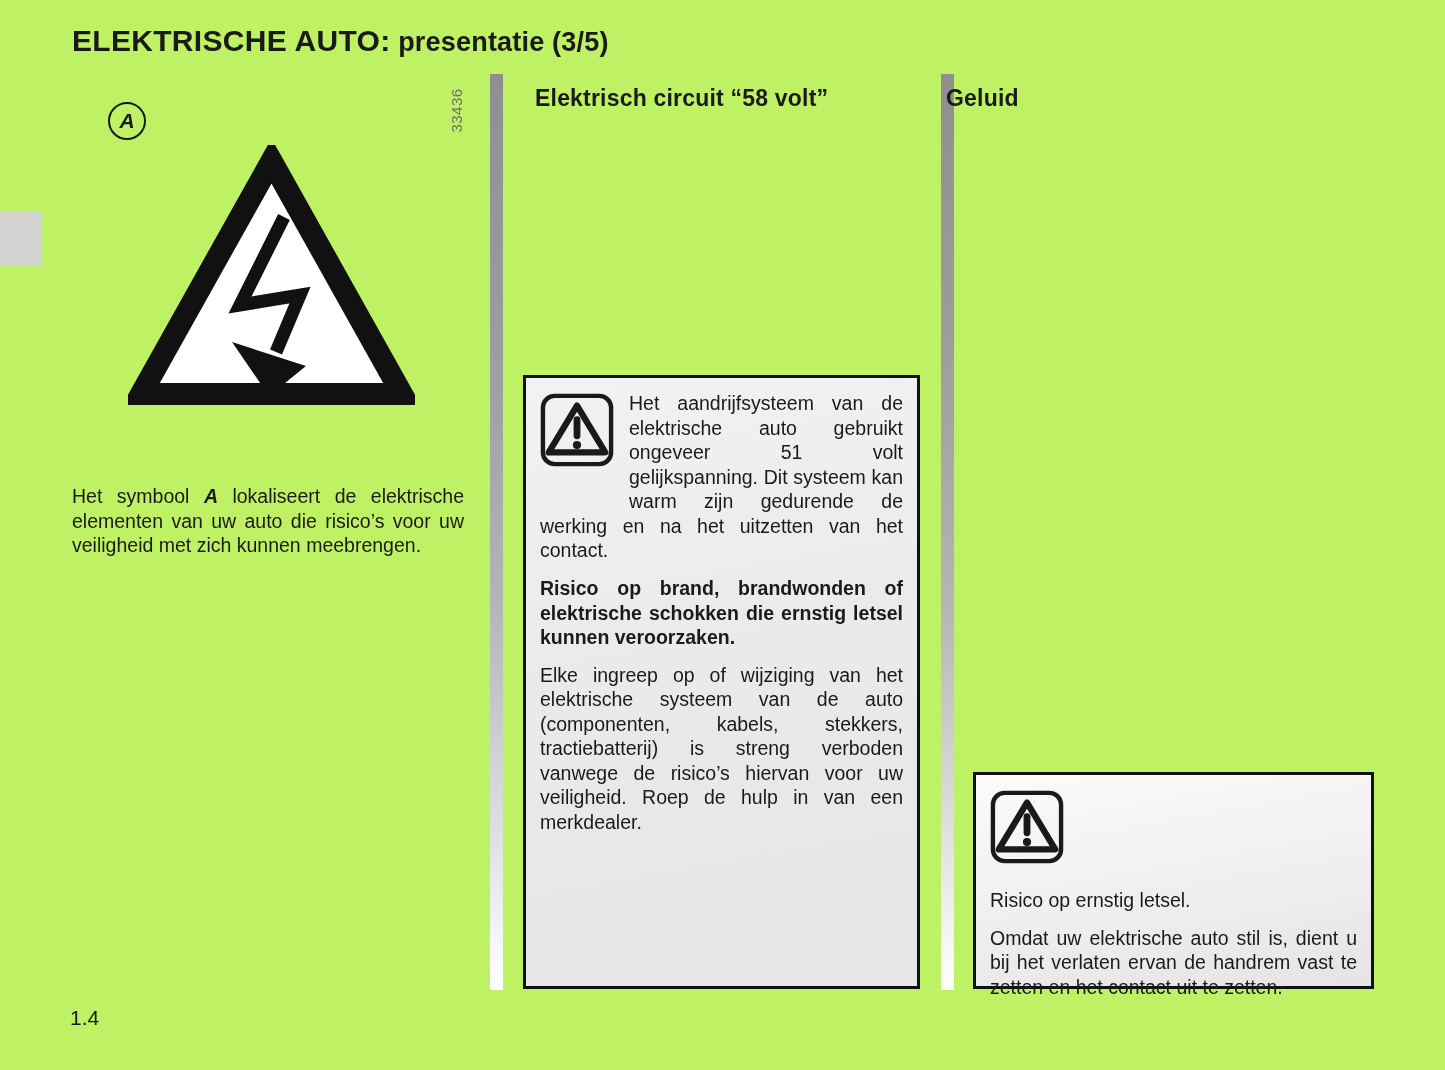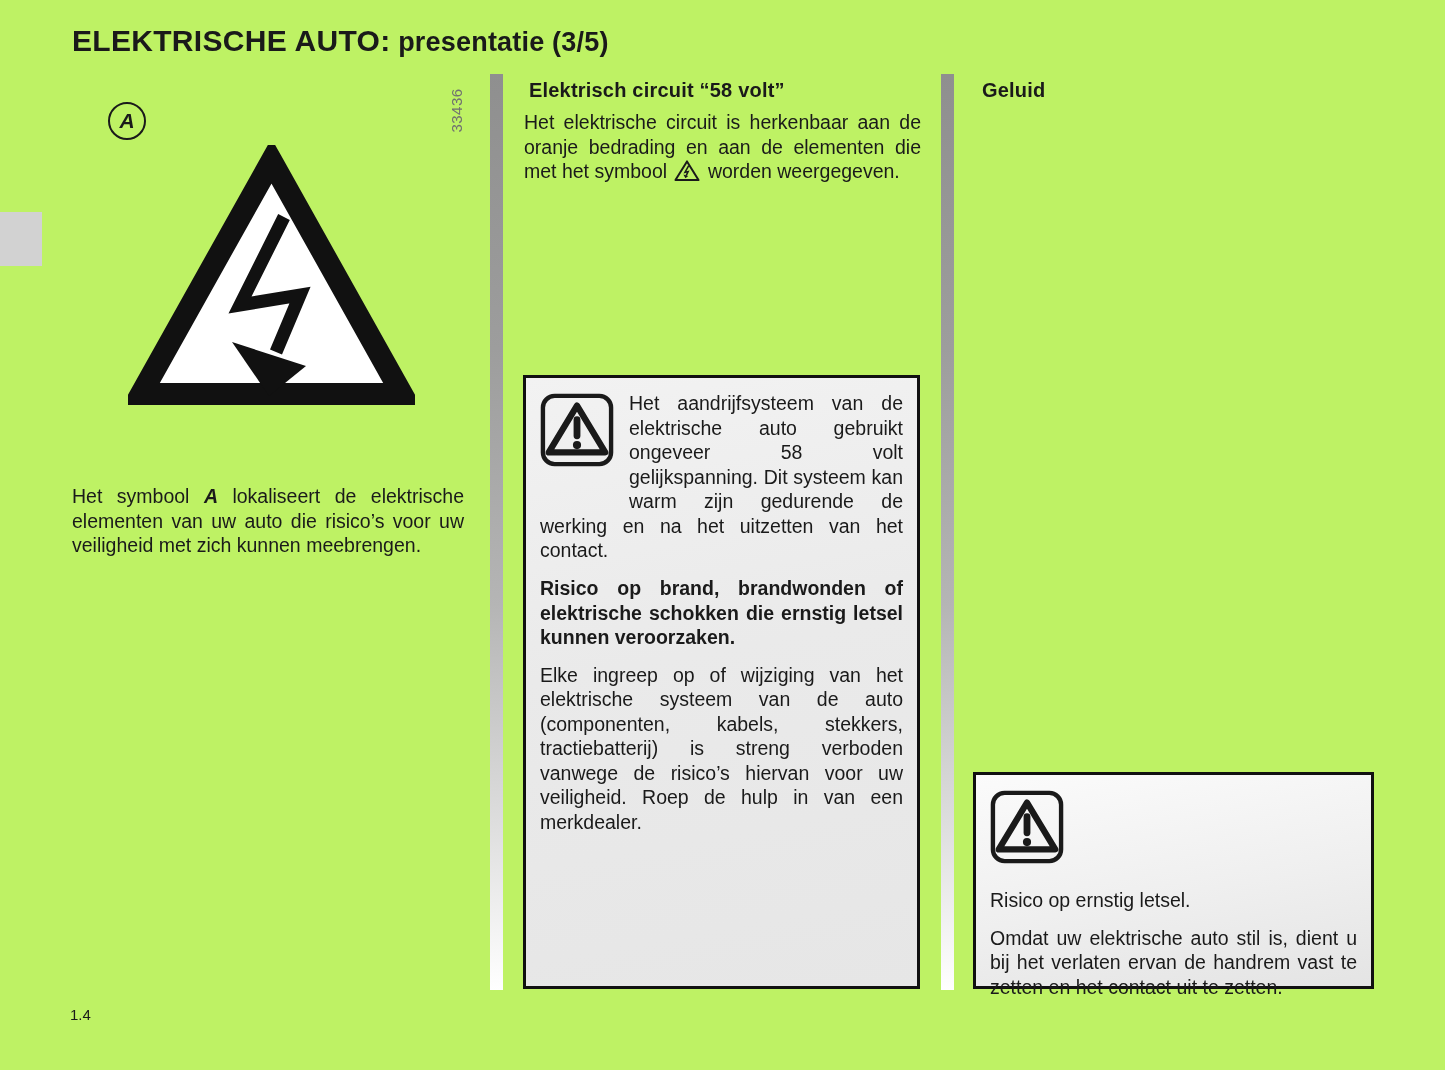--- a/index.html
+++ b/index.html
@@ -24,40 +24,40 @@
   .fig-ref span{
     transform:rotate(-90deg);font-size:15px;color:#707070;letter-spacing:0.5px;white-space:nowrap;
   }
   .body-text{font-size:19.5px;line-height:1.26;text-align:justify;margin:0;}
   .left-caption{position:absolute;left:72px;top:484px;width:392px;}
   .left-caption .sym{font-weight:bold;font-style:italic;}
   .vbar{position:absolute;top:74px;width:13px;height:916px;
     background:linear-gradient(180deg,#8f8f8f 0%,#9d9d9d 30%,#b5b5b5 58%,#dedede 82%,#ffffff 100%);}
   .vbar-left{left:490px;}
   .vbar-right{left:941px;}
-  .col-heading{position:absolute;margin:5px;font-size:20px;font-weight:bold;letter-spacing:0.2px;}
+  .col-heading{position:absolute;margin:11px;font-size:23px;font-weight:bold;letter-spacing:0.2px;}
   .mid-heading{left:524px;top:74px;}
-  .right-heading{left:977px;top:74px;}
+  .right-heading{left:935px;top:74px;}
   .mid-intro{position:absolute;left:524px;top:110px;width:397px;}
   .inline-sym{display:inline-block;vertical-align:-4px;margin:0 2px;}
   .right-paras{position:absolute;left:977px;top:110px;width:399px;}
   .right-paras p{margin:0 0 13px 0;}
   .warn-box{
     position:absolute;box-sizing:border-box;border:3px solid #111111;
     background:linear-gradient(170deg,#f2f2f2 0%,#eaeaea 45%,#e6e6e6 100%);
     padding:13px 14px;
   }
   .mid-box{left:523px;top:375px;width:397px;height:614px;}
   .right-box{left:973px;top:772px;width:401px;height:217px;
     background:linear-gradient(170deg,#fbfbfb 0%,#efefef 55%,#e4e4e4 100%);}
   .warn-icon-wrap{float:left;width:74px;height:74px;margin:2px 15px 24px 0;}
   .warn-box p{margin:0 0 13px 0;}
   .warn-box .bold-note{font-weight:bold;}
   .risk-line{clear:left;text-align:left;}
-  .page-num{position:absolute;left:70px;top:1006px;margin:0;font-size:15px;}
+  .page-num{position:absolute;left:70px;top:1006px;margin:0;font-size:21px;}
 </style>
 </head>
 <body>
 
 <div class="page">
 
   <h1 class="title"><span class="t-main">ELEKTRISCHE AUTO:</span><span class="t-sub"> presentatie (3/5)</span></h1>
 
   <div class="edge-tab"></div>
 
@@ -75,38 +75,31 @@
     <span>33436</span>
   </div>
 
   <p class="body-text left-caption"><span>Het symbool </span><span class="sym">A</span><span> lokaliseert de elektrische elementen van uw auto die risico’s voor uw veiligheid met zich kunnen meebrengen.</span></p>
 
   <div class="vbar vbar-left"></div>
   <div class="vbar vbar-right"></div>
 
   <h2 class="col-heading mid-heading">Elektrisch circuit “58 volt”</h2>
 
-  <p class="body-text mid-intro"><span>Het elektrische circuit is herkenbaar aan de oranje bedrading en aan de elementen die met het symbool</span>
-    <span class="inline-sym"><svg width="26" height="23" viewBox="0 0 30 26">
-      <path d="M15 2.5 L28.3 24 L1.7 24 Z" fill="none" stroke="#1a1a1a" stroke-width="2.3" stroke-linejoin="round"></path>
-      <path d="M17 7.5 L12.7 15 L16.3 14.2 L14 19" fill="none" stroke="#1a1a1a" stroke-width="1.8"></path>
-      <polygon points="13.2,21.8 10.8,17.6 16.4,19.4" fill="#1a1a1a"></polygon>
-    </svg></span>
-    <span>worden weergegeven.</span></p>
 
   <div class="warn-box mid-box">
     <span class="warn-icon-wrap">
       <svg width="74" height="74" viewBox="0 0 76 76">
         <rect x="3" y="3" width="70" height="70" rx="12" fill="none" stroke="#1a1a1a" stroke-width="4.5"></rect>
         <path d="M38 13 L67 61 L9 61 Z" fill="none" stroke="#1a1a1a" stroke-width="6.5" stroke-linejoin="round"></path>
         <path d="M38 27.5 L38 44" stroke="#1a1a1a" stroke-width="7" stroke-linecap="round" fill="none"></path>
         <circle cx="38" cy="53.5" r="4.2" fill="#1a1a1a"></circle>
       </svg>
     </span>
-    <p class="body-text">Het aandrijfsysteem van de elektrische auto gebruikt ongeveer 58 volt gelijkspanning. Dit systeem kan warm zijn gedurende de werking en na het uitzetten van het contact.</p>
+    <p class="body-text">Het aandrijfsysteem van de elektrische auto gebruikt ongeveer 51 volt gelijkspanning. Dit systeem kan warm zijn gedurende de werking en na het uitzetten van het contact.</p>
     <p class="body-text bold-note">Risico op brand, brandwonden of elektrische schokken die ernstig letsel kunnen veroorzaken.</p>
     <p class="body-text">Elke ingreep op of wijziging van het elektrische systeem van de auto (componenten, kabels, stekkers, tractiebatterij) is streng verboden vanwege de risico’s hiervan voor uw veiligheid. Roep de hulp in van een merkdealer.</p>
   </div>
 
   <h2 class="col-heading right-heading">Geluid</h2>
 
   <div class="right-paras">
   </div>
 
   <div class="warn-box right-box">

